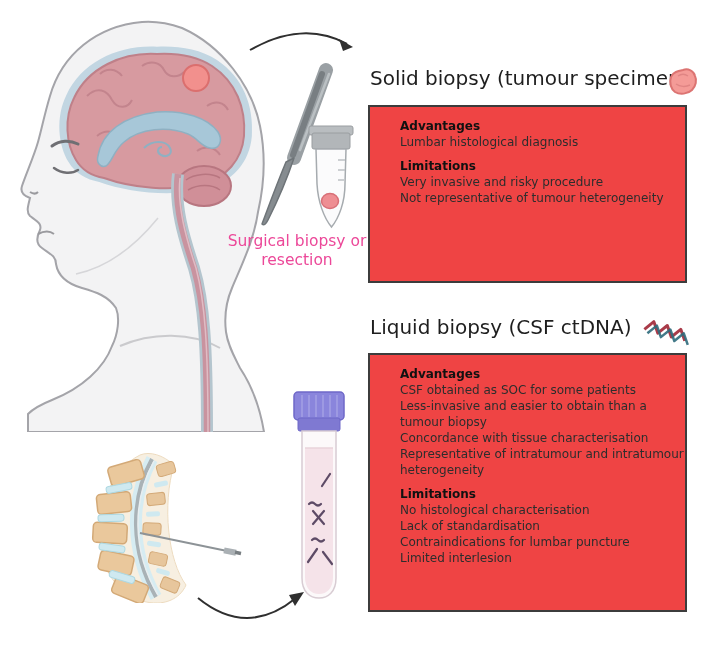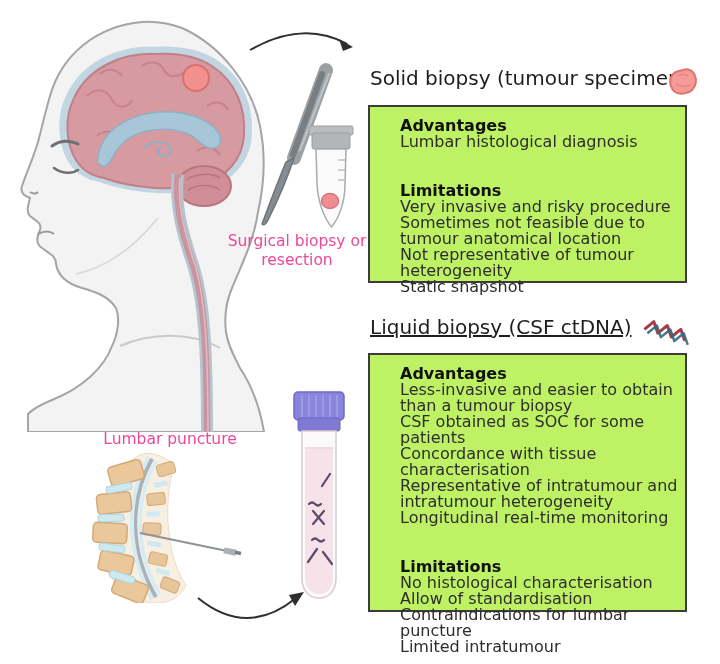--- a/index.html
+++ b/index.html
@@ -1,23 +1,23 @@
 <!DOCTYPE html>
 <html><head>
 <meta charset="utf-8">
 <style>
   html,body{margin:0;padding:0;background:#ffffff;}
   .canvas{position:relative;width:720px;height:664px;background:#ffffff;overflow:hidden;
           font-family:"DejaVu Sans",sans-serif;color:#222;}
   .abs{position:absolute;}
   .title{font-size:20px;font-weight:400;color:#1e1e1e;white-space:nowrap;}
-  .info-box{box-sizing:border-box;background:#bef264;border:2px solid #3c3c3c;
-            padding:11px 0 0 30px;font-size:16px;line-height:16px;color:#2d2d2d;}
+  .info-box{box-sizing:border-box;background:#ef4444;border:2px solid #3c3c3c;
+            padding:11px 0 0 30px;font-size:12px;line-height:16px;color:#2d2d2d;}
   .hdr{font-weight:700;color:#111;}
-  .gap{margin-top:33px;}
+  .gap{margin-top:8px;}
   .side-label{font-size:15.5px;line-height:19px;color:#ec4899;text-align:center;}
   svg{display:block;}
 </style>
 </head>
 <body>
 
 <div class="canvas">
 
   <svg class="abs" style="left:12px;top:16px;" width="260" height="416" viewBox="0 0 260 416">
 
@@ -102,53 +102,49 @@
   </svg>
 
   <div class="abs info-box" style="left:368px;top:105px;width:319px;height:178px;">
     <div class="hdr">Advantages</div>
     <div>
         <div>Lumbar histological diagnosis</div>
       </div>
     <div class="hdr gap">Limitations</div>
     <div>
         <div>Very invasive and risky procedure</div>
-        <div>Sometimes not feasible due to tumour anatomical location</div>
         <div>Not representative of tumour heterogeneity</div>
-        <div>Static snapshot</div>
       </div>
   </div>
 
-  <div class="abs title" style="left:370px;top:315px;text-decoration:underline;">Liquid biopsy (CSF ctDNA)</div>
+  <div class="abs title" style="left:370px;top:315px;">Liquid biopsy (CSF ctDNA)</div>
   <svg class="abs" style="left:640px;top:314px;" width="56" height="40" viewBox="0 0 56 40">
     <g transform="rotate(16 28 20)">
       <polyline points="4,22 11,12 18,22 25,12 32,22 39,12 46,22" fill="none" stroke="#a93b49" stroke-width="3" stroke-linejoin="round"></polyline>
       <polyline points="8,25 15,15 22,25 29,15 36,25 43,15 50,25" fill="none" stroke="#2f6b7c" stroke-width="2.5" stroke-linejoin="round" opacity="0.9"></polyline>
     </g>
   </svg>
 
   <div class="abs info-box" style="left:368px;top:353px;width:319px;height:259px;">
     <div class="hdr">Advantages</div>
     <div>
+        <div>CSF obtained as SOC for some patients</div>
         <div>Less-invasive and easier to obtain than a tumour biopsy</div>
-        <div>CSF obtained as SOC for some patients</div>
         <div>Concordance with tissue characterisation</div>
         <div>Representative of intratumour and intratumour heterogeneity</div>
-        <div>Longitudinal real-time monitoring</div>
       </div>
     <div class="hdr gap">Limitations</div>
     <div>
         <div>No histological characterisation</div>
-        <div>Allow of standardisation</div>
+        <div>Lack of standardisation</div>
         <div>Contraindications for lumbar puncture</div>
-        <div>Limited intratumour</div>
+        <div>Limited interlesion</div>
       </div>
   </div>
 
-  <div class="abs side-label" style="left:88px;top:430px;width:164px;">Lumbar puncture</div>
 
   <svg class="abs" style="left:48px;top:453px;" width="200" height="150" viewBox="0 0 200 150">
     <path d="M92,2 C64,16 50,52 52,88 C54,116 68,140 94,148 C116,154 132,146 138,132
              C120,108 114,52 126,12 C115,2 102,-2 92,2 Z" fill="#f7efe0" stroke="#ecd9bc" stroke-width="1" opacity="0.95"></path>
     <path d="M104,6 C82,46 82,98 108,144" fill="none" stroke="#d6ecf2" stroke-width="12"></path>
     <path d="M104,6 C82,46 82,98 108,144" fill="none" stroke="#a9b2b6" stroke-width="4"></path>
     <path d="M106,8 C84,48 84,98 110,142" fill="none" stroke="#e8eef0" stroke-width="1.5"></path>
 
     <g>
       <g transform="translate(78,20) rotate(-16)">

